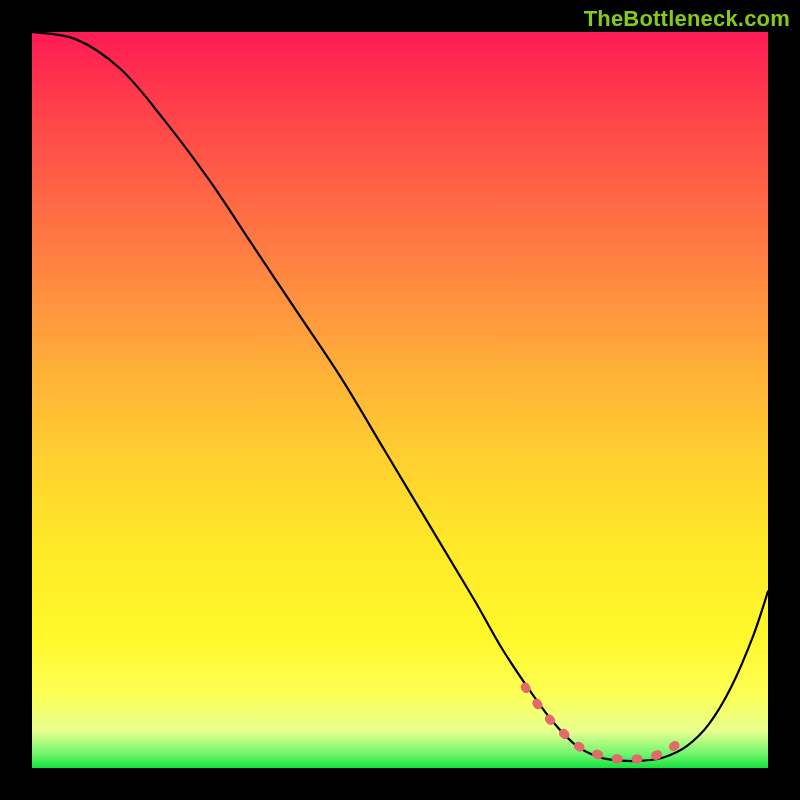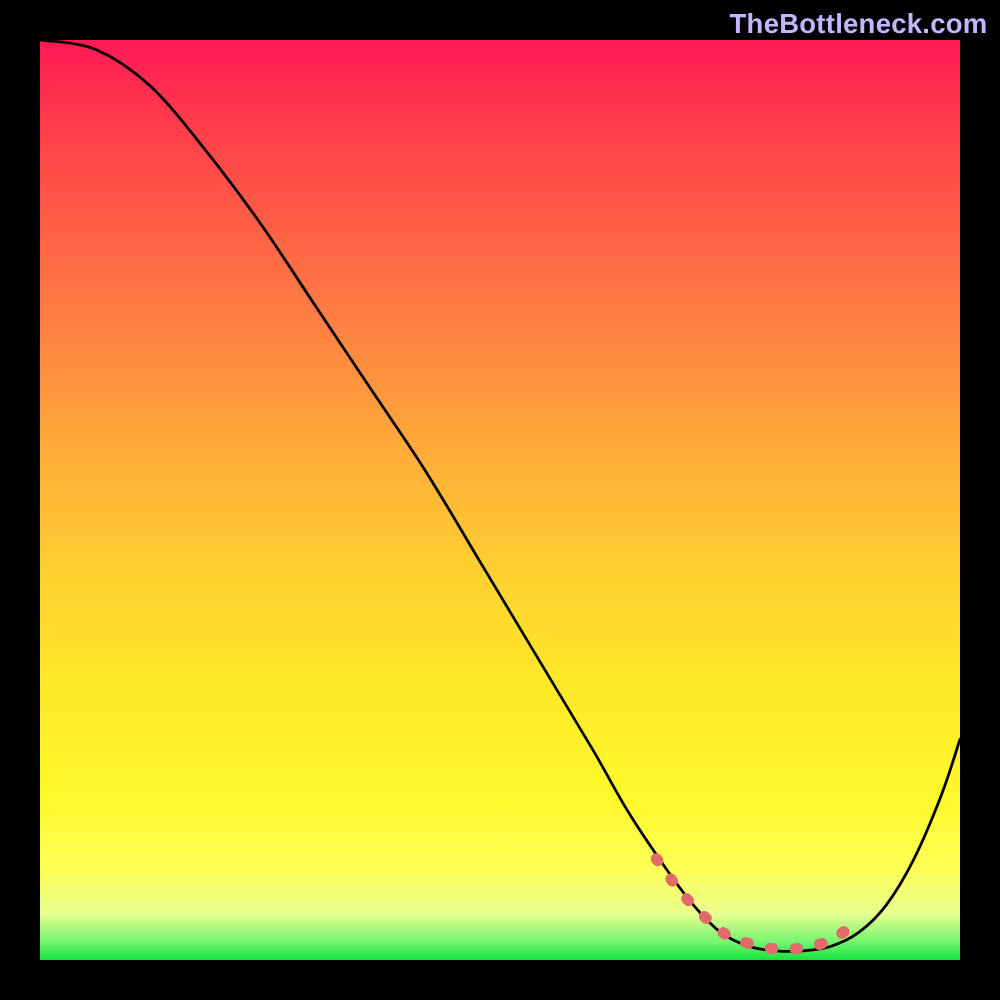--- a/index.html
+++ b/index.html
@@ -35,21 +35,21 @@
       #fdff55 90%,
       #e8ff90 95%,
       #6cf56c 98.2%,
       #14e23c 100%
     );
   }
   .watermark {
     position: absolute;
     top: 6px;
     right: 10px;
-    color: #c4b5fd;
+    color: #84cc16;
     font-size: 22px;
     font-weight: 600;
     letter-spacing: 0.2px;
     user-select: none;
   }
   svg.curve {
     position: absolute;
     left: 0;
     top: 0;
     width: 736px;

